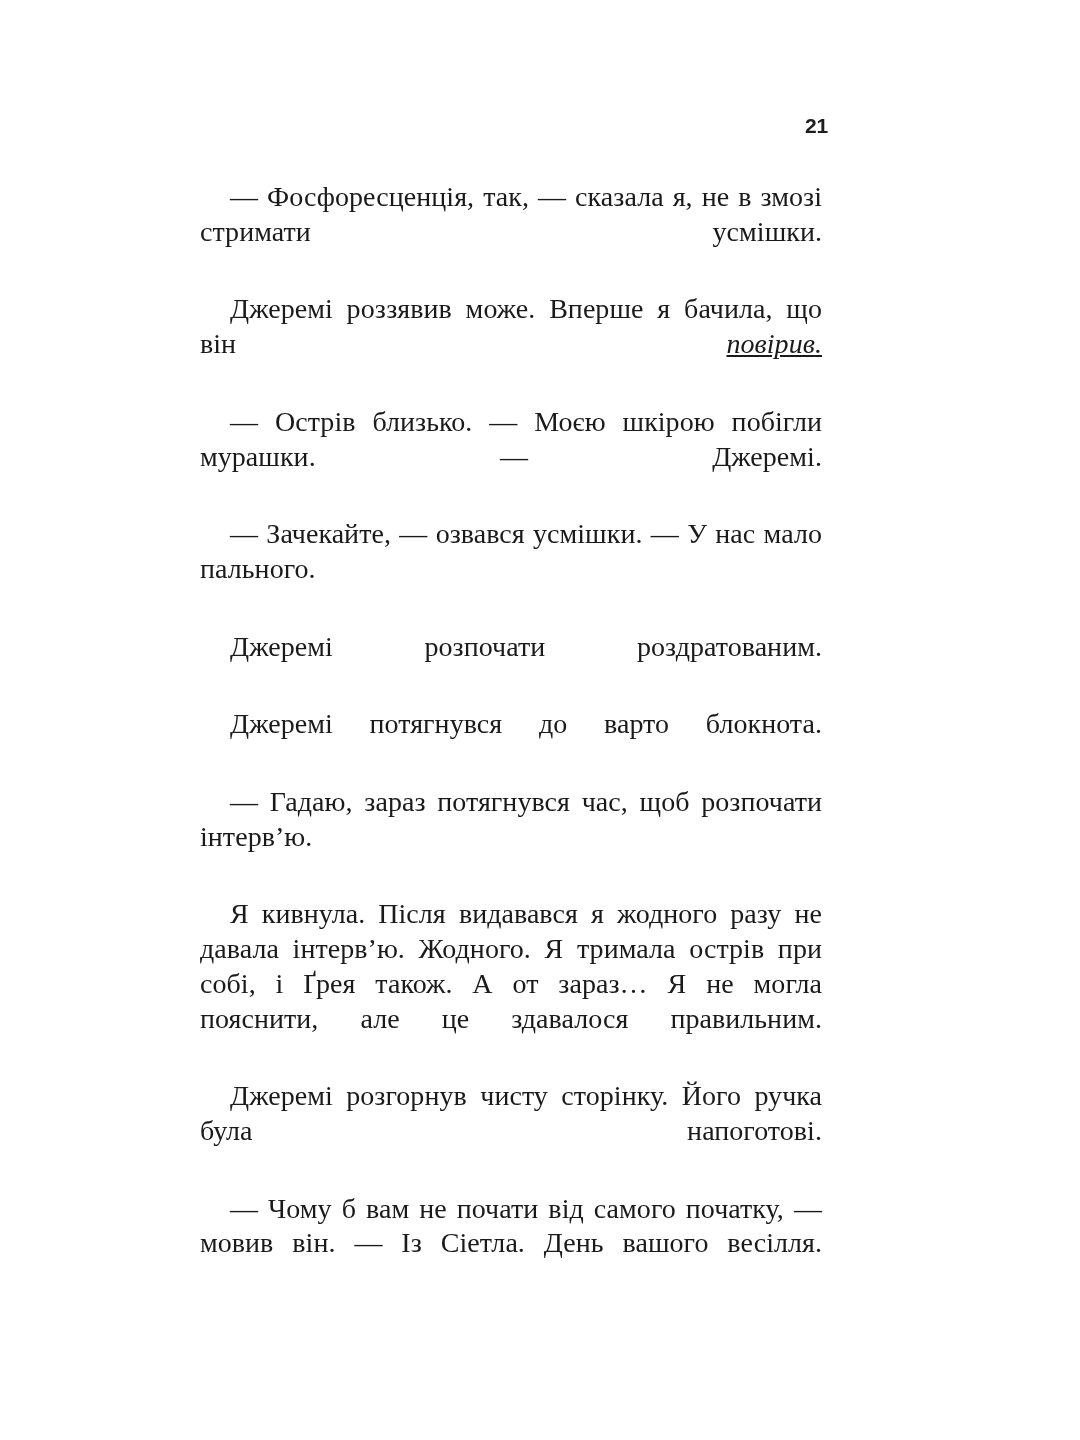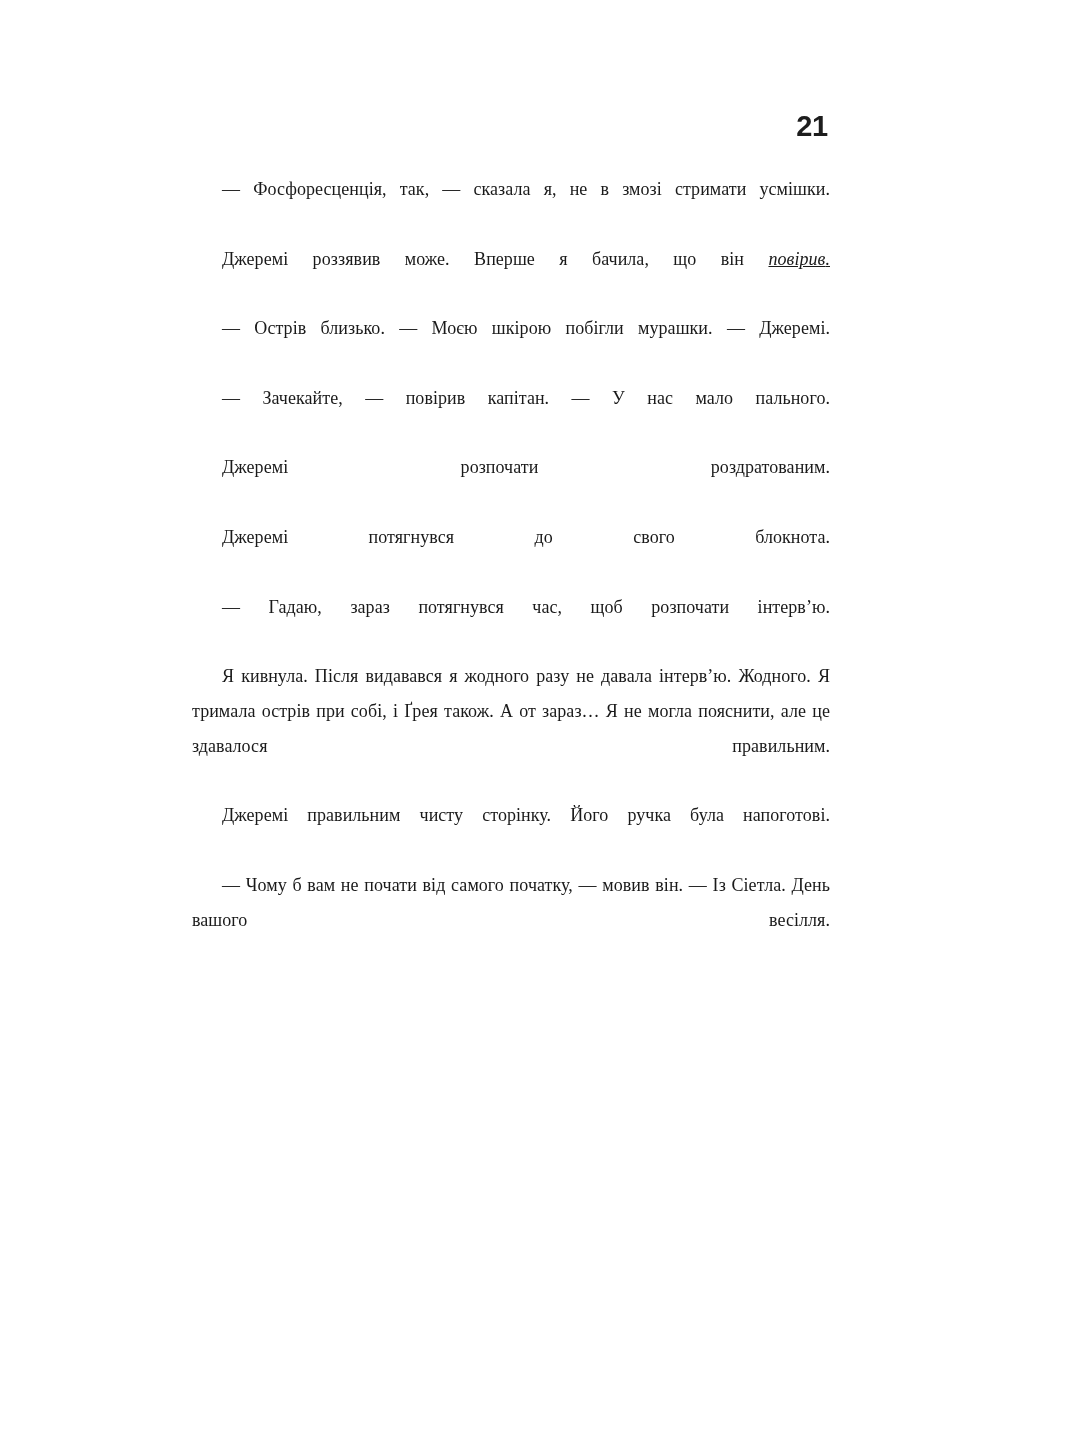--- a/index.html
+++ b/index.html
@@ -32,38 +32,38 @@
     left: 192px;
     width: 636px;
     height: 34px;
     display: flex;
     justify-content: flex-end;
     align-items: flex-start;
   }
   .folio {
     font-family: "Liberation Sans", "DejaVu Sans", sans-serif;
     font-weight: 700;
-    font-size: 29px;
+    font-size: 21px;
     line-height: 28px;
     letter-spacing: -0.2px;
     color: #1d1d1d;
   }
 
   
   .textblock {
     position: absolute;
     top: 172px;
     left: 192px;
     width: 638px;
   }
 
   p.para {
-    margin: 0;
+    margin: 8px;
     padding: 0;
-    font-size: 18px;
+    font-size: 28px;
     line-height: 34.8px;
     text-align: justify;
     text-justify: inter-word;
     text-indent: 30px;
     hyphens: manual;
     word-spacing: -0.1px;
     letter-spacing: 0.05px;
   }
 
   
@@ -88,30 +88,30 @@
   </div>
 
   <div class="textblock">
 
     <p class="para">— Фосфоресценція, так, — сказала я, не в змозі стримати усмішки.</p>
 
     <p class="para"><span>Джеремі роззявив може. Вперше я бачила, що він </span><span class="ital">повірив</span><span class="ital">.</span></p>
 
     <p class="para">— Острів близько. — Моєю шкірою побігли мурашки. — Джеремі.</p>
 
-    <p class="para">— Зачекайте, — повірив капітан. — У нас мало пального.</p>
+    <p class="para">— Зачекайте, — озвався усмішки. — У нас мало пального.</p>
 
     <p class="para">Джеремі розпочати роздратованим.</p>
 
 
-    <p class="para">Джеремі потягнувся до свого блокнота.</p>
+    <p class="para">Джеремі потягнувся до варто блокнота.</p>
 
     <p class="para">— Гадаю, зараз потягнувся час, щоб розпочати інтерв’ю.</p>
 
     <p class="para">Я кивнула. Після видавався я жодного разу не давала інтерв’ю. Жодного. Я тримала острів при собі, і Ґрея також. А от зараз… Я не могла пояснити, але це здавалося правильним.</p>
 
 
-    <p class="para">Джеремі правильним чисту сторінку. Його ручка була напоготові.</p>
+    <p class="para">Джеремі розгорнув чисту сторінку. Його ручка була напоготові.</p>
 
     <p class="para">— Чому б вам не почати від самого початку, — мовив він. — Із Сіетла. День вашого весілля.</p>
 
   </div>
 </div>
 
 </body></html>

